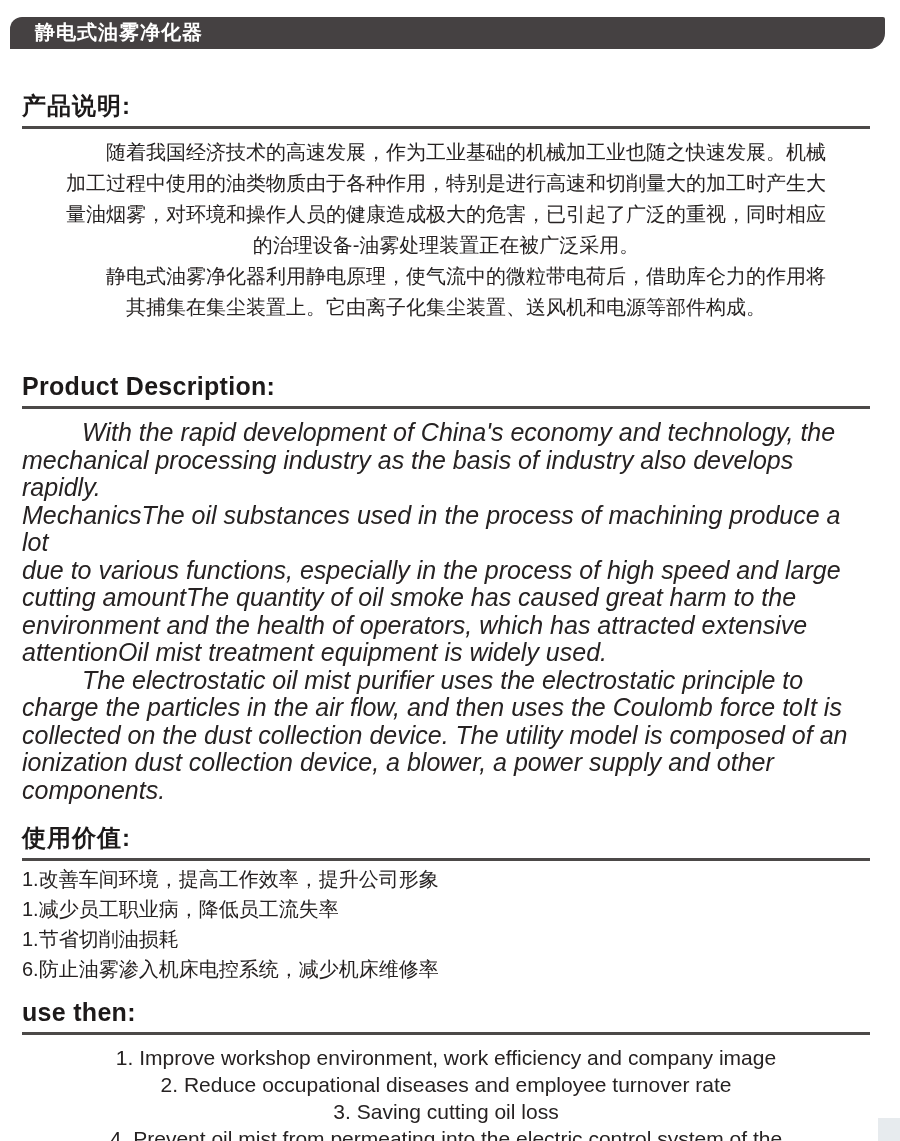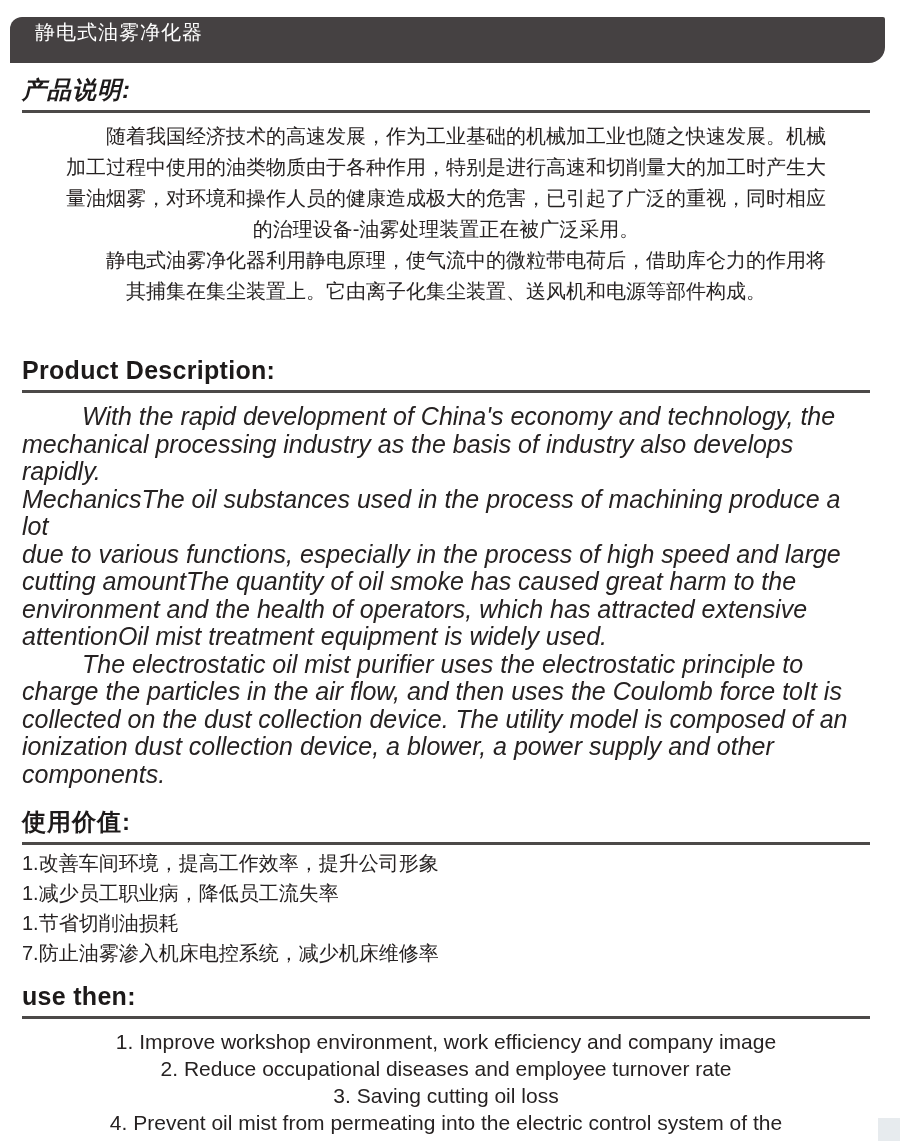--- a/index.html
+++ b/index.html
@@ -5,37 +5,37 @@
   * { margin: 0; padding: 0; box-sizing: border-box; }
   html, body { background: #ffffff; }
   body {
     width: 900px; height: 1141px;
     position: relative; overflow: hidden;
     font-family: "Liberation Sans", "DejaVu Sans", sans-serif;
     color: var(--c-body-text, #262222);
   }
   .title-bar {
     margin: 17px 0 0 10px;
-    width: 875px; height: 46px;
+    width: 875px; height: 32px;
     background: var(--c-title-bar-bg, #454142);
     border-radius: 12px 2px 16px 0;
     color: var(--c-title-bar-text, #ffffff);
-    font-size: 20px; font-weight: normal; line-height: 30px;
+    font-size: 20px; font-weight: bold; line-height: 30px;
     padding-left: 25px; letter-spacing: 1px;
   }
   .content { margin: 0 30px 0 22px; }
   .sec-heading {
     font-weight: bold;
     color: var(--c-heading-text, #1d1a1a);
     line-height: 30px;
   }
   .sec-heading.cn { font-size: 24px; letter-spacing: 1px; }
   .sec-heading.en { font-size: 25px; letter-spacing: 0.3px; }
   .rule { height: 3px; background: var(--c-rule, #4c4948); margin-top: 5px; }
-  #heading-cn-desc { margin-top: 12px; font-style: italic; }
+  #heading-cn-desc { margin-top: 42px; }
   #heading-en-desc { margin-top: 48px; }
   #heading-cn-value { margin-top: 19px; }
   #heading-en-value { margin-top: 13px; }
   .cn-paras { margin-top: 8px; }
   .cn-paras p {
     font-size: 20px; line-height: 31px;
     white-space: pre-line; text-indent: 2em;
     text-align: center;
   }
   .en-paras { margin-top: 10px; }
@@ -94,21 +94,21 @@
 components.</p>
   </div>
 
   <div class="sec-heading cn" id="heading-cn-value">使用价值:</div>
   <div class="rule"></div>
 
   <div class="cn-list">
     <div class="list-item">1.改善车间环境，提高工作效率，提升公司形象</div>
     <div class="list-item">1.减少员工职业病，降低员工流失率</div>
     <div class="list-item">1.节省切削油损耗</div>
-    <div class="list-item">7.防止油雾渗入机床电控系统，减少机床维修率</div>
+    <div class="list-item">6.防止油雾渗入机床电控系统，减少机床维修率</div>
   </div>
 
   <div class="sec-heading en" id="heading-en-value">use then:</div>
   <div class="rule"></div>
 
   <div class="en-list">
     <div class="list-item">1. Improve workshop environment, work efficiency and company image</div>
     <div class="list-item">2. Reduce occupational diseases and employee turnover rate</div>
     <div class="list-item">3. Saving cutting oil loss</div>
     <div class="list-item">4. Prevent oil mist from permeating into the electric control system of the

